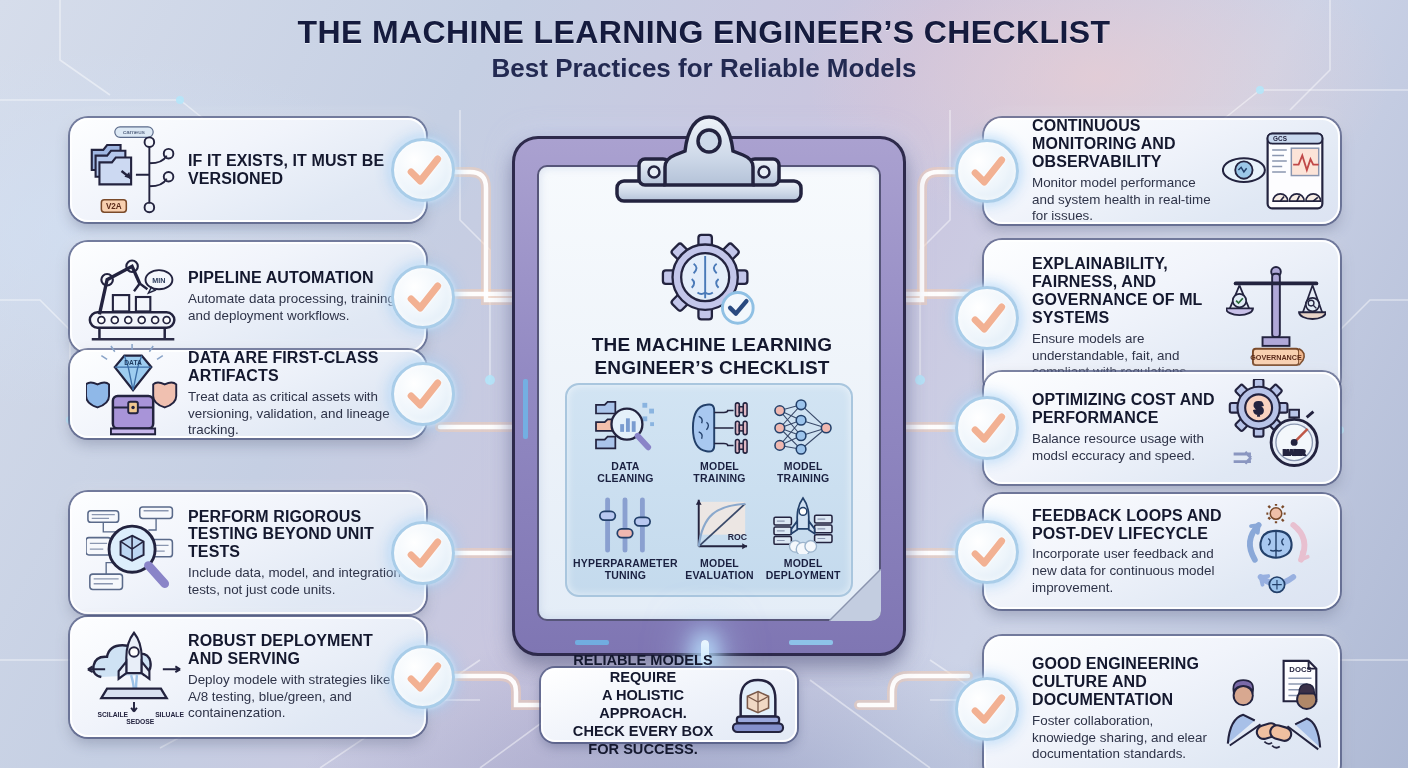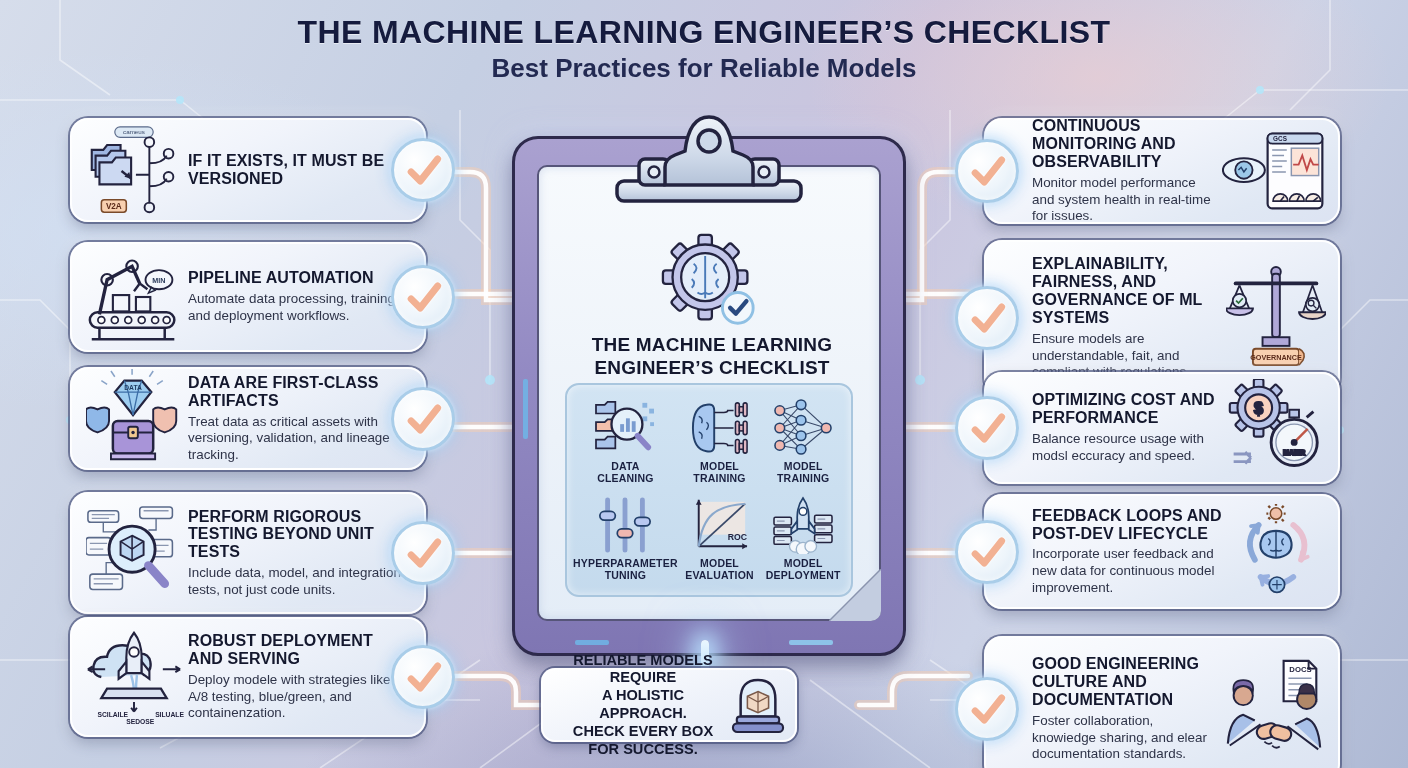--- a/index.html
+++ b/index.html
@@ -192,21 +192,21 @@
       <div class="card-title">PIPELINE AUTOMATION</div>
       <div class="card-desc">Automate data processing, training, and deployment workflows.</div>
     </div>
     <div class="check">
       <svg width="44" height="44" viewBox="0 0 48 48">
           <path d="M11 26 L21 36 L40 12" fill="none" stroke="#f2b193" stroke-width="7.5" stroke-linecap="round" stroke-linejoin="round" style="filter:drop-shadow(0 0 2px #fff)"></path>
         </svg>
     </div>
   </div>
 
-  <div class="card left" style="left:70px;top:367px;height:103px;">
+  <div class="card left" style="left:70px;top:350px;height:88px;">
     <div class="card-icon">
       <svg width="96" height="100" viewBox="0 0 100 104">
         <g stroke="#8aa4c8" stroke-width="1.6">
             <path d="M30 8 l-4 -6 M48 6 V0 M66 8 l4 -6 M22 16 l-6 -4 M74 16 l6 -4"></path>
           </g>
         <polygon points="30,24 40,12 58,12 68,24 49,48" fill="#9ecdf0" stroke="#23233f" stroke-width="2.4"></polygon>
         <path d="M30 24 H68 M40 12 L44 24 L49 48 M58 12 L54 24 L49 48" stroke="#3c6ea6" stroke-width="1.4" fill="none"></path>
         <text x="49" y="22" font-size="7" font-weight="bold" fill="#1f3least"></text>
         <text x="49" y="21.5" font-size="7" font-weight="bold" fill="#1f3a5f" text-anchor="middle">DATA</text>
         <path d="M6 42 q8 -4 12 0 v12 q0 8 -12 12 q-12 -4 -12 -12 v-12 q4 -4 12 0z" transform="translate(6,0)" fill="#8fb8e8" stroke="#23233f" stroke-width="2"></path>

